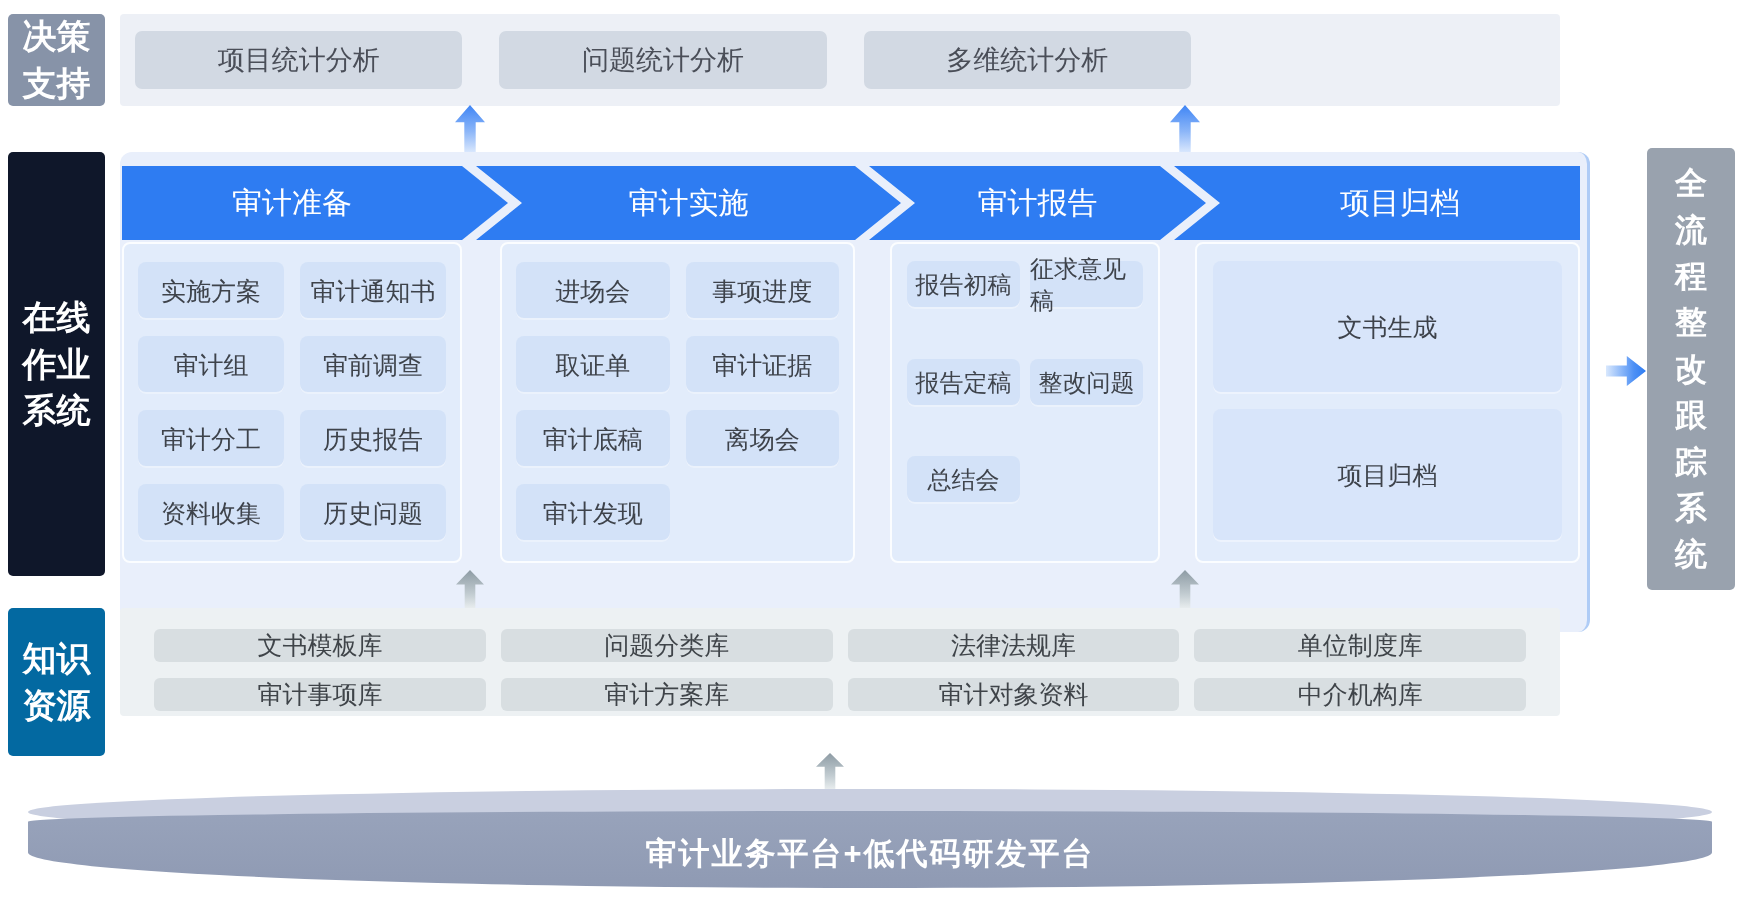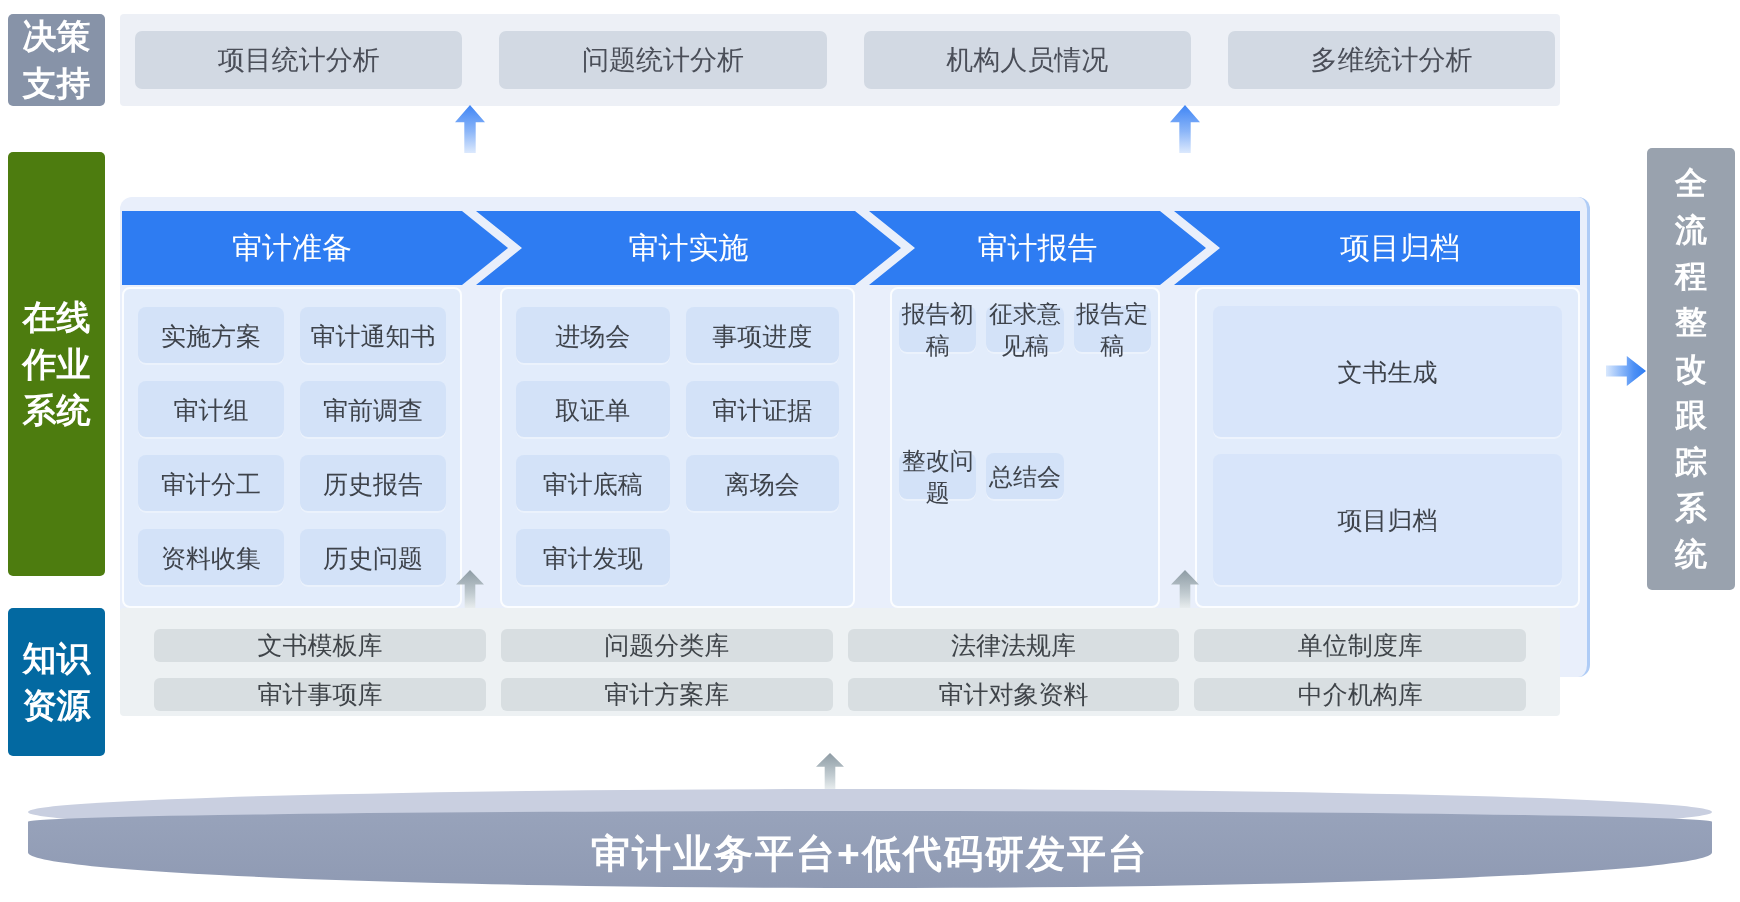--- a/index.html
+++ b/index.html
@@ -8,54 +8,53 @@
     font-family:"Liberation Sans","DejaVu Sans",sans-serif; overflow:hidden;
   }
   
   .side-label {
     position:absolute; left:8px; width:97px; border-radius:5px;
     display:flex; align-items:center; justify-content:center;
     color:#ffffff; font-weight:bold; font-size:34px; line-height:1.38;
   }
   .side-label .vlabel { width:72px; word-break:break-all; text-align:center; }
   .lbl-decision  { top:14px;  height:92px;  background:#8793A8; }
-  .lbl-online    { top:152px; height:424px; background:#4d7c0f; }
+  .lbl-online    { top:152px; height:424px; background:#0f172a; }
   .lbl-knowledge { top:608px; height:148px; background:#0369a1; }
   
   .decision-row {
     position:absolute; left:120px; top:14px; width:1440px; height:92px;
     background:#EDF0F6; border-radius:4px;
     display:grid; grid-template-columns:repeat(4,1fr); gap:27px;
     padding:17px 5px; box-sizing:border-box;
   }
   .decision-btn {
     background:#D2D9E3; border-radius:7px; display:flex; align-items:center;
     justify-content:center; font-size:27px; color:#4A4E58;margin-left:10px;
   }
   
   .mid-section {
     position:absolute; left:120px; top:152px; width:1470px; height:480px;
     background:#E9EFFB; border-radius:12px; border-right:3px solid #AFCCF6;
     box-sizing:border-box;
-    margin-top:45px;
   }
   .stage-header {
     position:absolute; top:14px; height:74px; background:#2E7CF2;
     color:#ffffff; font-size:30px; display:flex; align-items:center;
     justify-content:center; box-sizing:border-box;
   }
   .hd-tip   { clip-path:polygon(0 0, calc(100% - 46px) 0, 100% 50%, calc(100% - 46px) 100%, 0 100%); padding-right:46px; }
   .hd-mid   { clip-path:polygon(0 0, calc(100% - 46px) 0, 100% 50%, calc(100% - 46px) 100%, 0 100%, 46px 50%); padding:0 46px; }
   .hd-last  { clip-path:polygon(0 0, 100% 0, 100% 100%, 0 100%, 46px 50%); padding-left:46px; }
   .stage-panel {
     position:absolute; top:90px; height:321px; background:#E2ECFB;
     border:2px solid #FBFDFF; border-radius:8px; box-sizing:border-box;
   }
   .grid2 { display:grid; grid-template-columns:1fr 1fr; gap:15px 16px; padding:18px 14px; }
-  .list5 { display:grid; grid-template-columns:1fr 1fr 1fr; gap:10px; padding:17px 7px;text-align:center; }
+  .list5 { display:grid; grid-template-columns:1fr 1fr; gap:10px; padding:17px 15px; }
   .big2  { display:grid; grid-template-columns:1fr; gap:12px; padding:17px 16px; }
   .chip {
     background:#D3E2F8; border-radius:8px; display:flex; align-items:center;
     justify-content:center; font-size:25px; color:#3E434B;
     box-shadow:inset 0 -2px 0 rgba(255,255,255,0.55);
   }
   .chip.h58  { height:58px; }
   .chip.h48  { height:48px; font-size:24px; }
   .chip.h133 { height:133px; background:#D8E5FA; }
   
@@ -97,36 +96,35 @@
     position:absolute; left:0; right:0; top:0; height:46px;
     background:#C9CFE0; border-radius:50% / 50%;
   }
   .plat-body {
     position:absolute; left:0; right:0; top:22px; bottom:0;
     background:linear-gradient(180deg,#98A3BB 0%,#8F9AB3 100%);
     border-radius:50% 50% 50% 50% / 14% 14% 46% 46%;
     display:flex; align-items:center; justify-content:center;
   }
   .plat-body .plat-text {
-    color:#ffffff; font-weight:bold; font-size:39px; letter-spacing:2px;
+    color:#ffffff; font-weight:bold; font-size:31px; letter-spacing:2px;
     padding-top:8px;
   }
 </style>
 </head>
 <body>
 
 <div class="canvas">
 
   <div class="side-label lbl-decision">
     <span class="vlabel">决策支持</span>
   </div>
   <div class="decision-row">
     <div class="decision-btn">项目统计分析</div>
     <div class="decision-btn">问题统计分析</div>
-    <div class="decision-btn">机构人员情况</div>
     <div class="decision-btn">多维统计分析</div>
   </div>
 
   <div class="arrow-up arrow-blue" style="left:455px;"></div>
   <div class="arrow-up arrow-blue" style="left:1170px;"></div>
 
   <div class="side-label lbl-online">
     <span class="vlabel">在线作业系统</span>
   </div>
 

